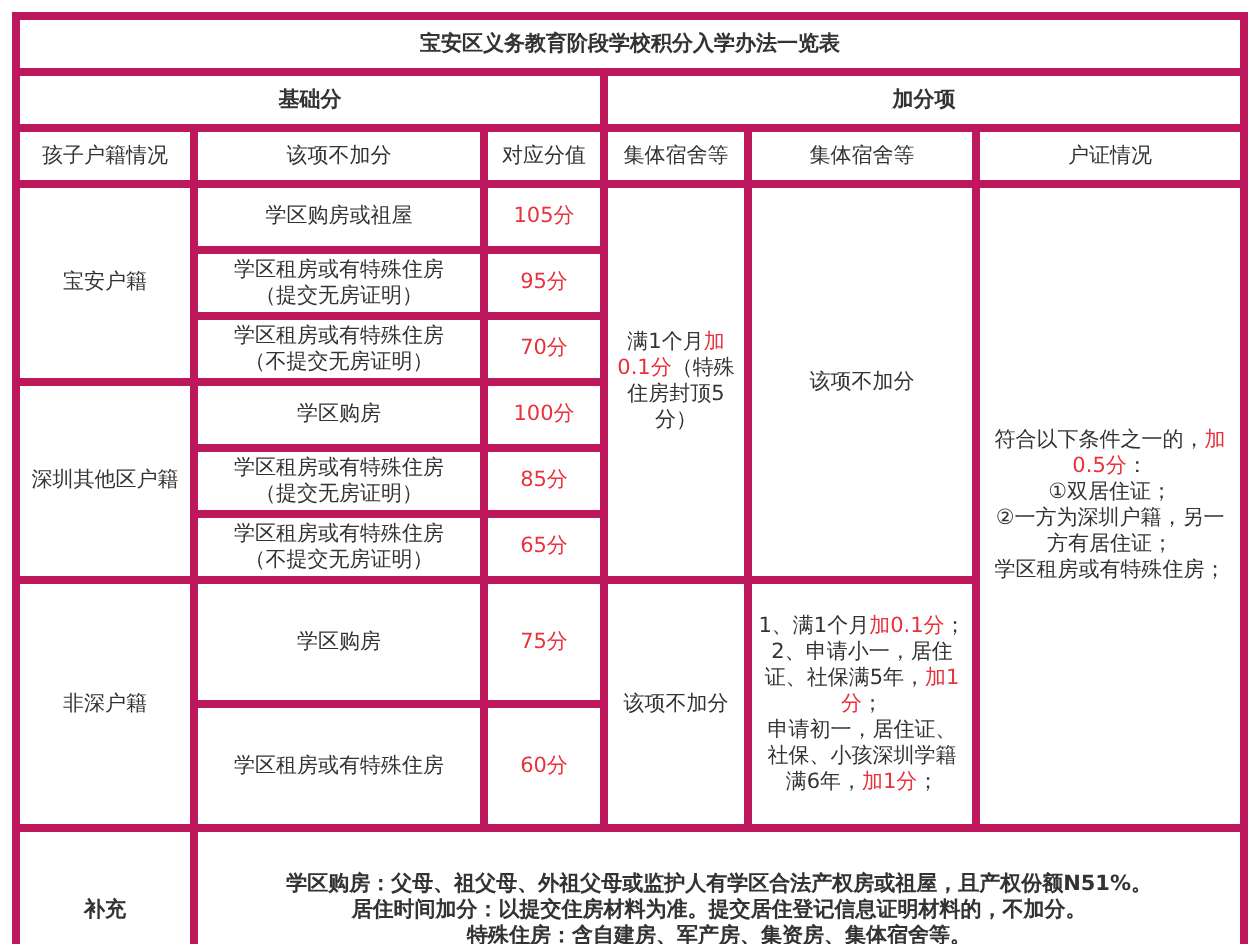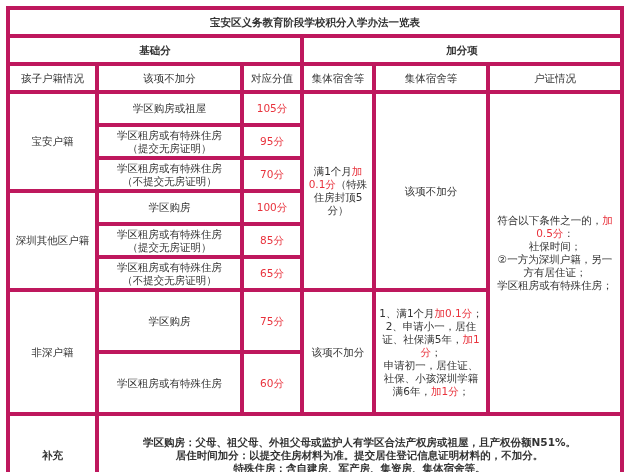--- a/index.html
+++ b/index.html
@@ -61,21 +61,21 @@
     <td>
           <span class="line">学区购房或祖屋</span>
         </td>
     <td class="red">105分</td>
     <td rowspan="6" class="left">
       <span>满1个月</span><span class="red">加0.1分</span><span>（特殊住房封顶5分）</span>
     </td>
     <td rowspan="6">该项不加分</td>
     <td rowspan="8" class="left">
       <span>符合以下条件之一的，</span><span class="red">加0.5分</span><span>：</span>
-      <span class="line">社保时间；</span>
+      <span class="line">①双居住证；</span>
       <span class="line">②一方为深圳户籍，另一方有居住证；</span>
       <span class="line">学区租房或有特殊住房；</span>
     </td>
   </tr>
   <tr class="r-std">
     <td>
           <span class="line">学区租房或有特殊住房</span>
           <span class="line">（提交无房证明）</span>
         </td>
     <td class="red">95分</td>

